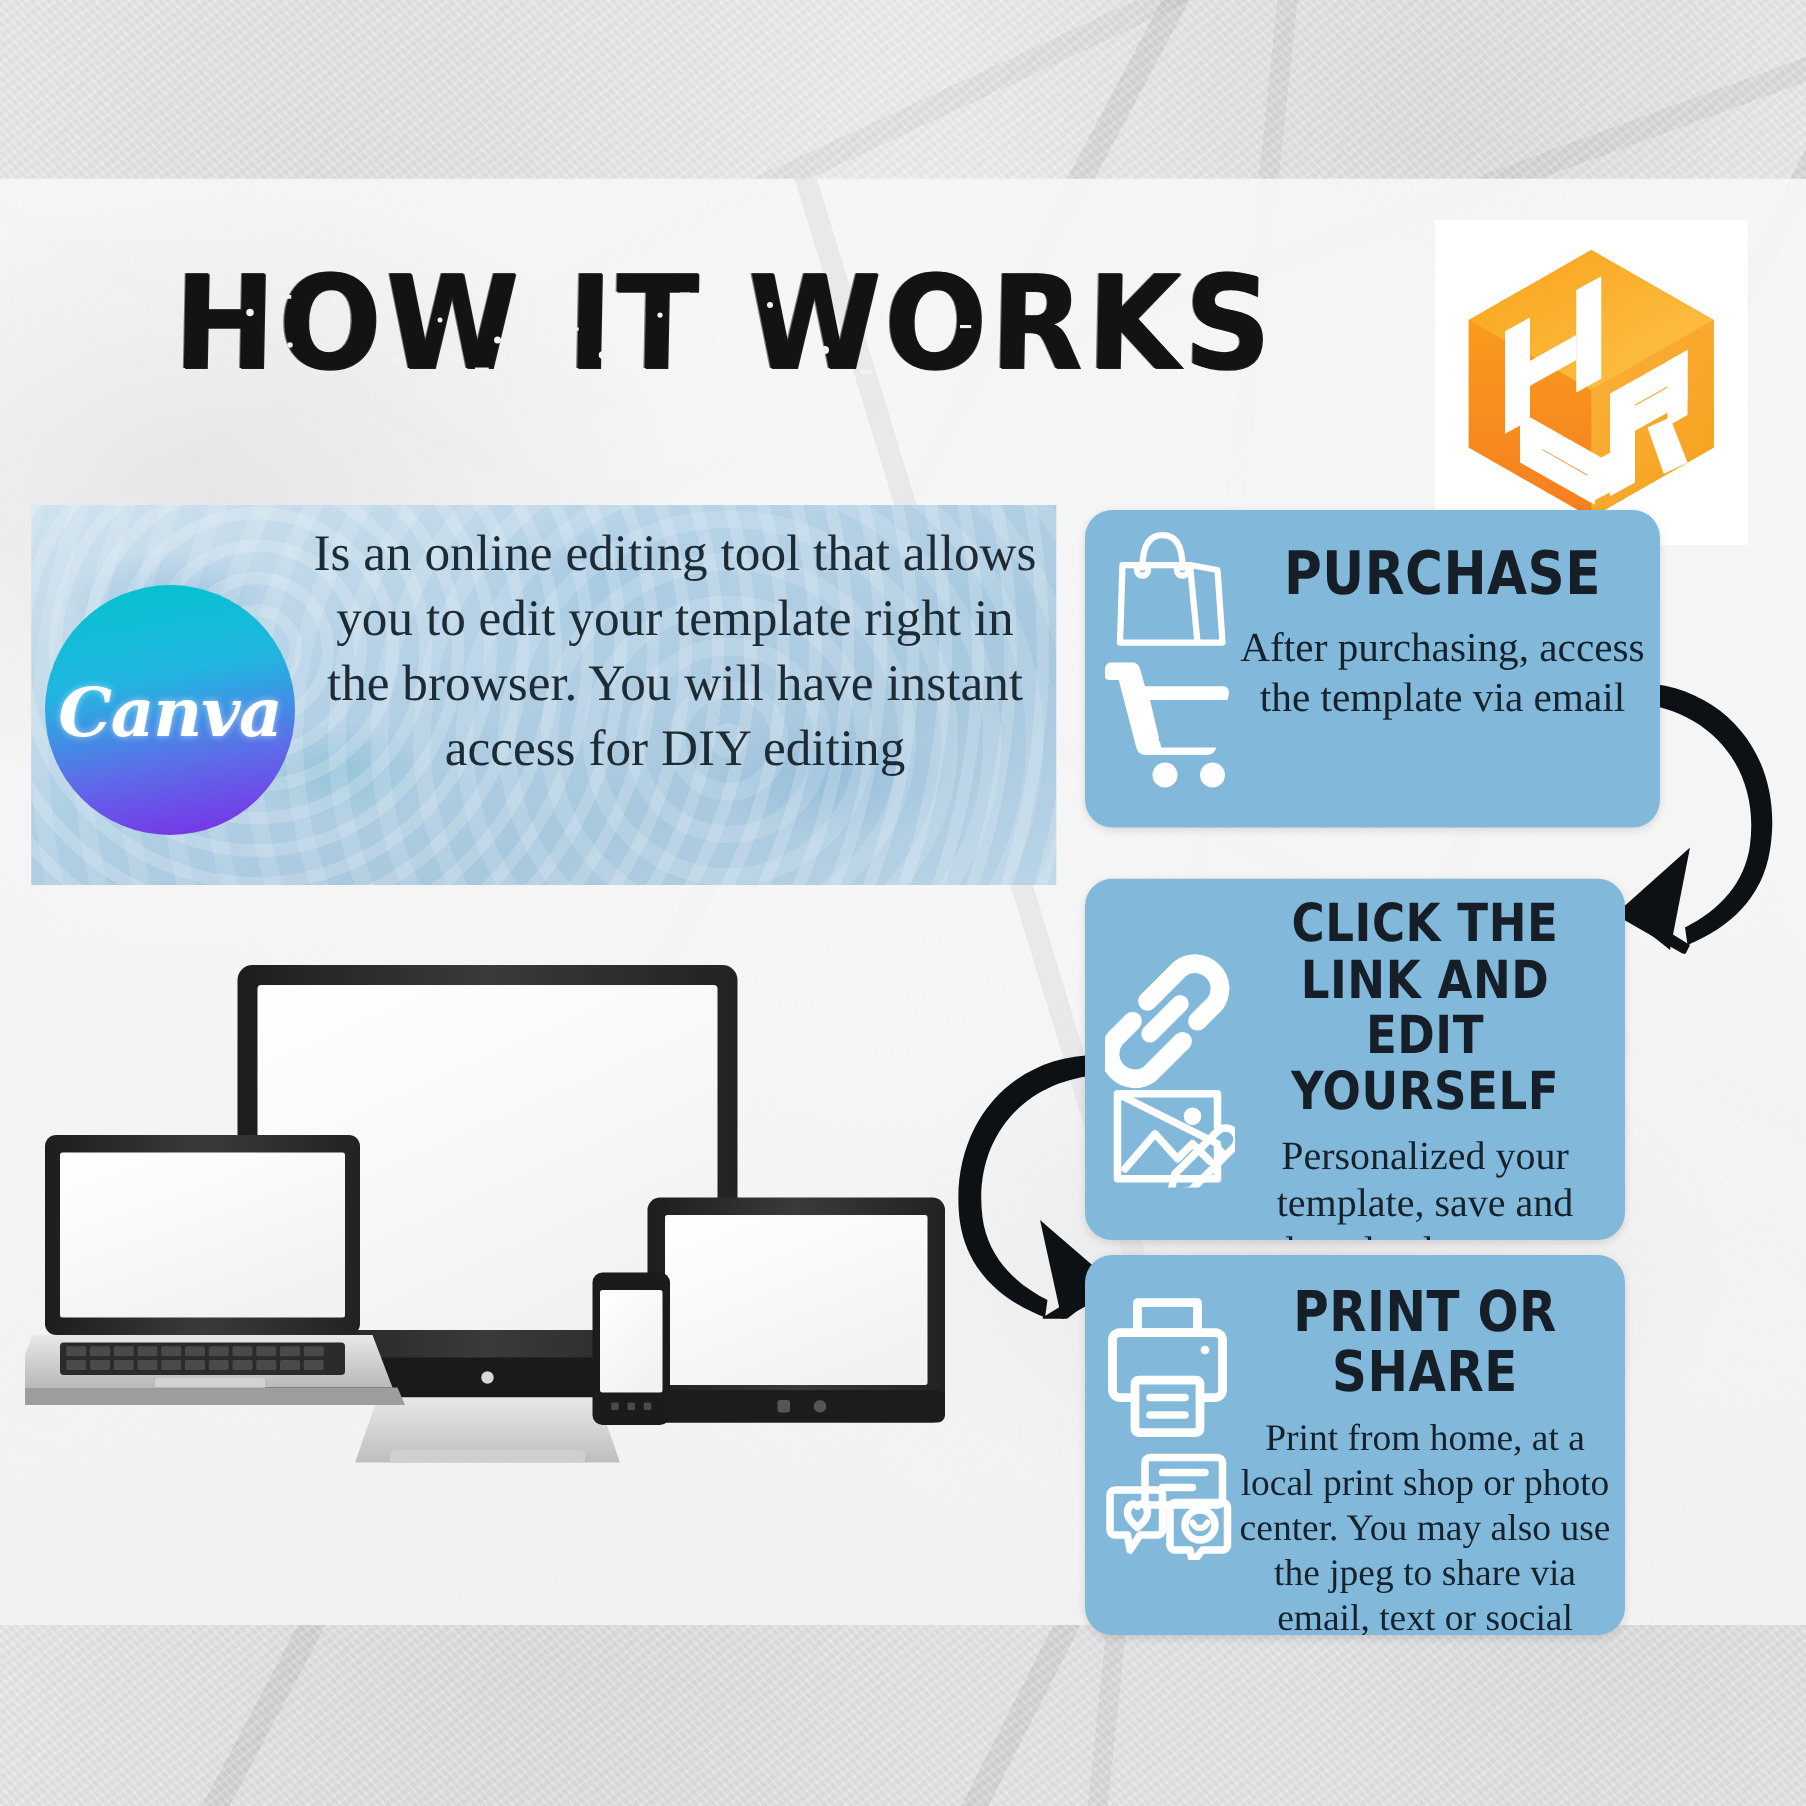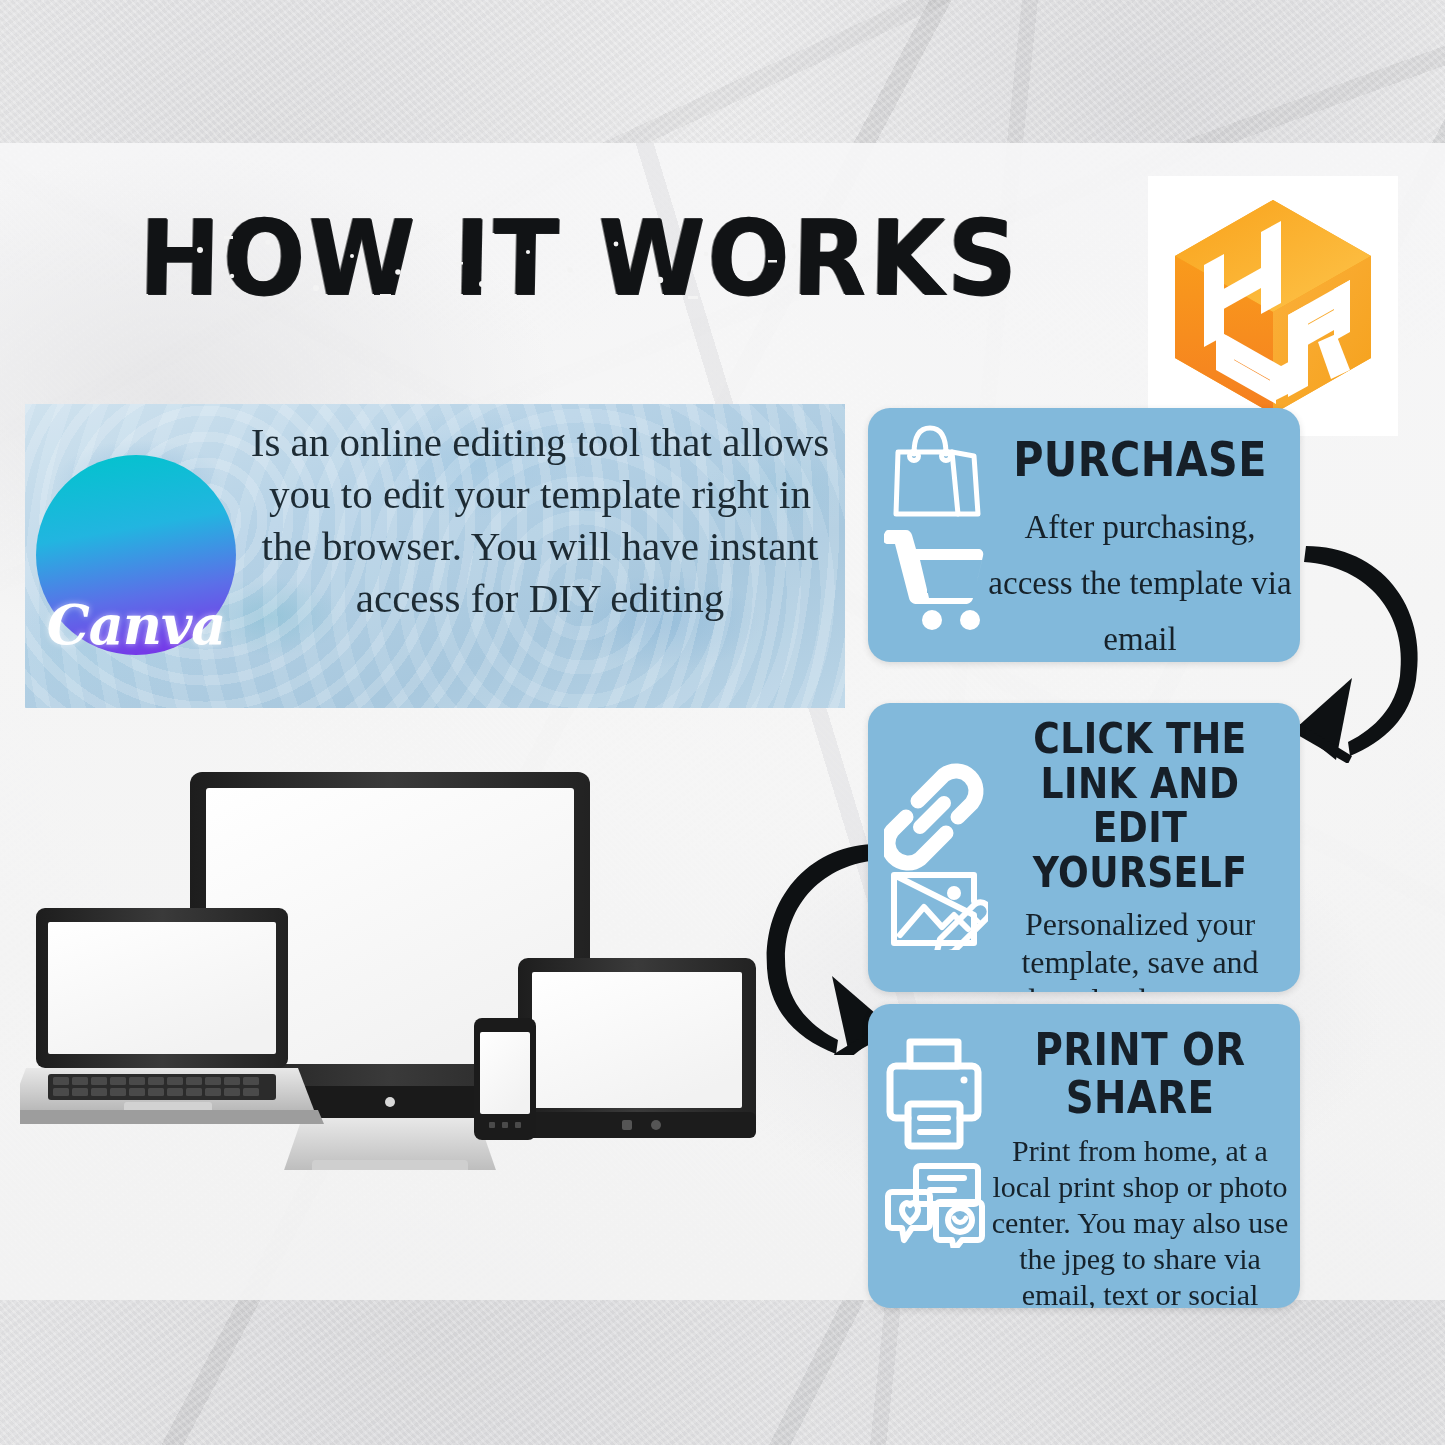--- a/index.html
+++ b/index.html
@@ -79,23 +79,23 @@
     overflow:hidden;
   }
   .canva-panel:after{
     content:"";position:absolute;inset:0;
     background:
       repeating-radial-gradient(circle at 22% 38%, rgba(255,255,255,.22) 0 10px, rgba(255,255,255,0) 10px 26px),
       repeating-radial-gradient(circle at 68% 62%, rgba(255,255,255,.16) 0 14px, rgba(255,255,255,0) 14px 34px);
     opacity:.8;
   }
   .canva-circle{
-    position:absolute;left:11px;top:51px;width:200px;height:200px;border-radius:50%;
+    position:absolute;left:11px;top:64px;width:200px;height:200px;border-radius:50%;
     background:linear-gradient(170deg,#00c4cc 0%,#22b5e0 38%,#5b6fe8 68%,#7d2ae8 100%);
-    display:flex;align-items:flex-end;justify-content:center;z-index:2;
+    display:flex;align-items:center;justify-content:center;z-index:2;
   }
   .canva-word{
     font-family:"DejaVu Serif",serif;font-style:italic;font-weight:bold;
     font-size:54px;color:#ffffff;letter-spacing:-1px;
     text-shadow:0 0 6px rgba(255,255,255,.55);
     transform:translateY(2px);
   }
   .canva-text{
     position:absolute;left:222px;top:12px;width:586px;
     font-family:"Liberation Serif","DejaVu Serif",serif;
@@ -106,36 +106,36 @@
   
   .devices{position:absolute;left:20px;top:760px;width:760px;height:410px;}
 
   
   .step-box{
     position:absolute;left:868px;width:432px;
     background:#82b9db;border-radius:22px;
     box-shadow:0 2px 7px rgba(0,0,0,.12);
     overflow:hidden;
   }
-  #box1{top:408px;height:254px;}
+  #box1{top:408px;height:254px;padding-left:28px;}
   #box2{top:703px;height:289px;}
   #box3{top:1004px;height:304px;}
   .box-icons{position:absolute;left:16px;top:12px;width:104px;}
   .box-body{position:absolute;left:120px;right:8px;top:0;bottom:0;}
   .box-head{
     font-family:"DejaVu Sans",sans-serif;font-weight:bold;
     color:#161f28;text-align:center;line-height:1.06;
     letter-spacing:.5px;transform:scaleX(.86);transform-origin:center top;
   }
   .box-desc{
     font-family:"Liberation Serif","DejaVu Serif",serif;
     color:#16222b;text-align:center;
   }
   #box1 .box-head{font-size:48px;padding-top:26px;}
-  #box1 .box-desc{font-size:33px;line-height:56px;padding-top:14px;}
+  #box1 .box-desc{font-size:33px;line-height:40px;padding-top:14px;}
   #box2 .box-head{font-size:42px;padding-top:14px;}
   #box2 .box-desc{font-size:32px;line-height:38px;padding-top:10px;}
   #box3 .box-head{font-size:45px;padding-top:22px;}
   #box3 .box-desc{font-size:30px;line-height:36px;padding-top:12px;}
 
   
   .arrow{position:absolute;}
   #arrow1{left:1288px;top:528px;width:160px;height:235px;}
   #arrow2{left:750px;top:830px;width:150px;height:225px;}
 </style>

